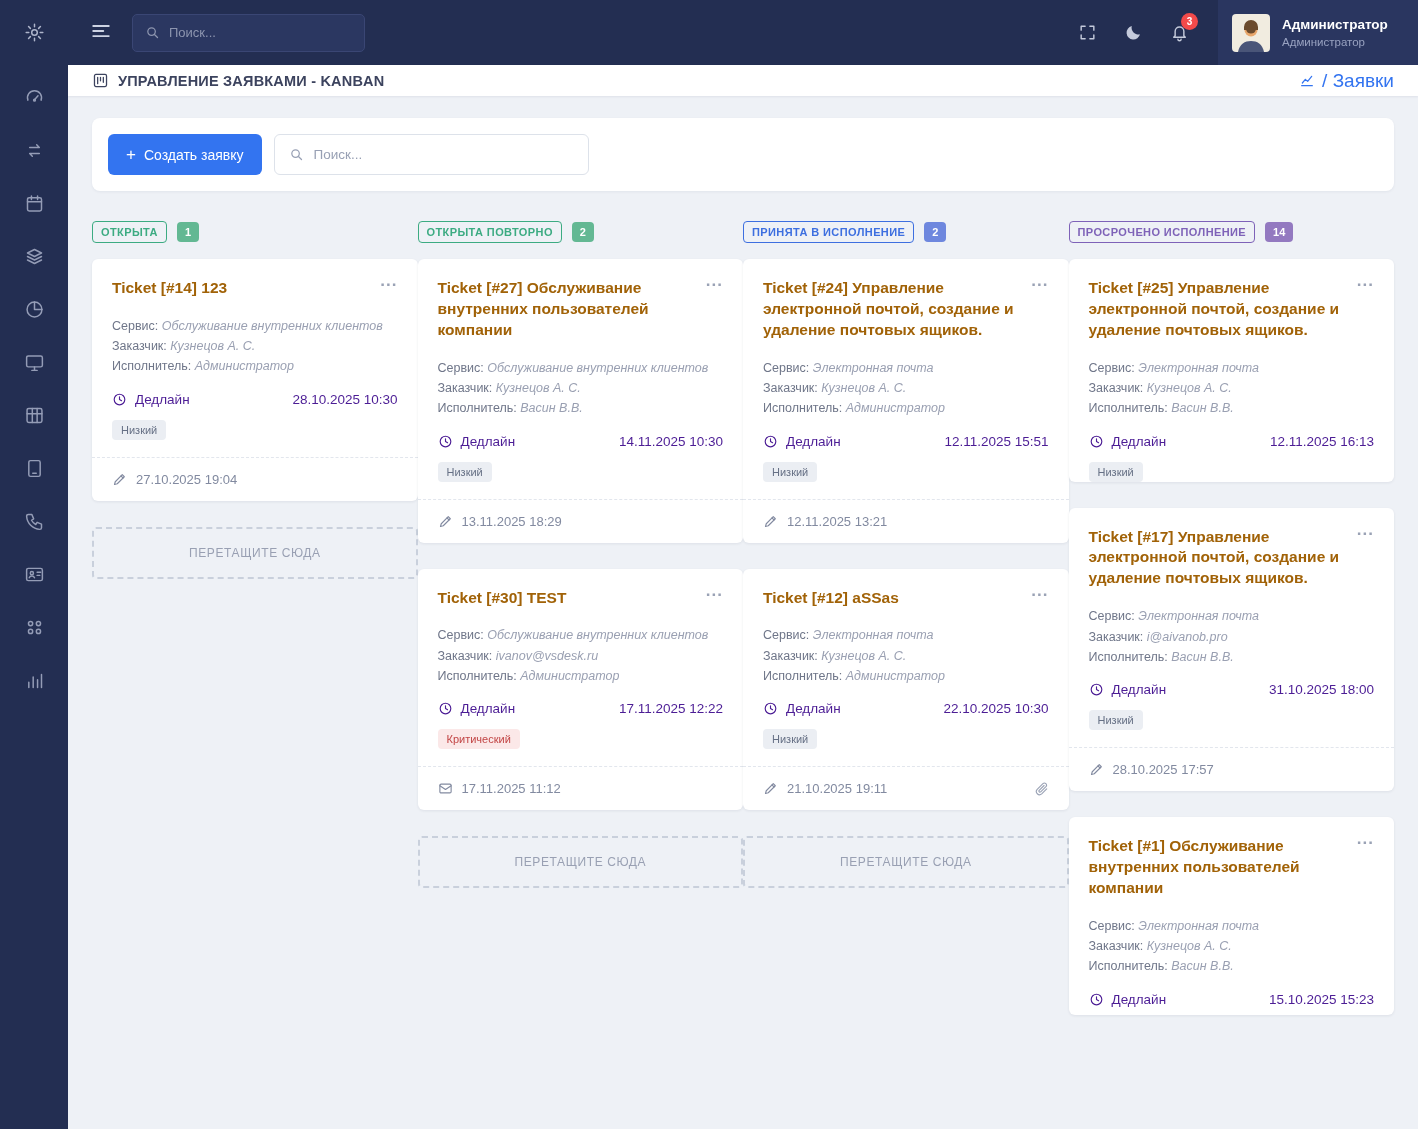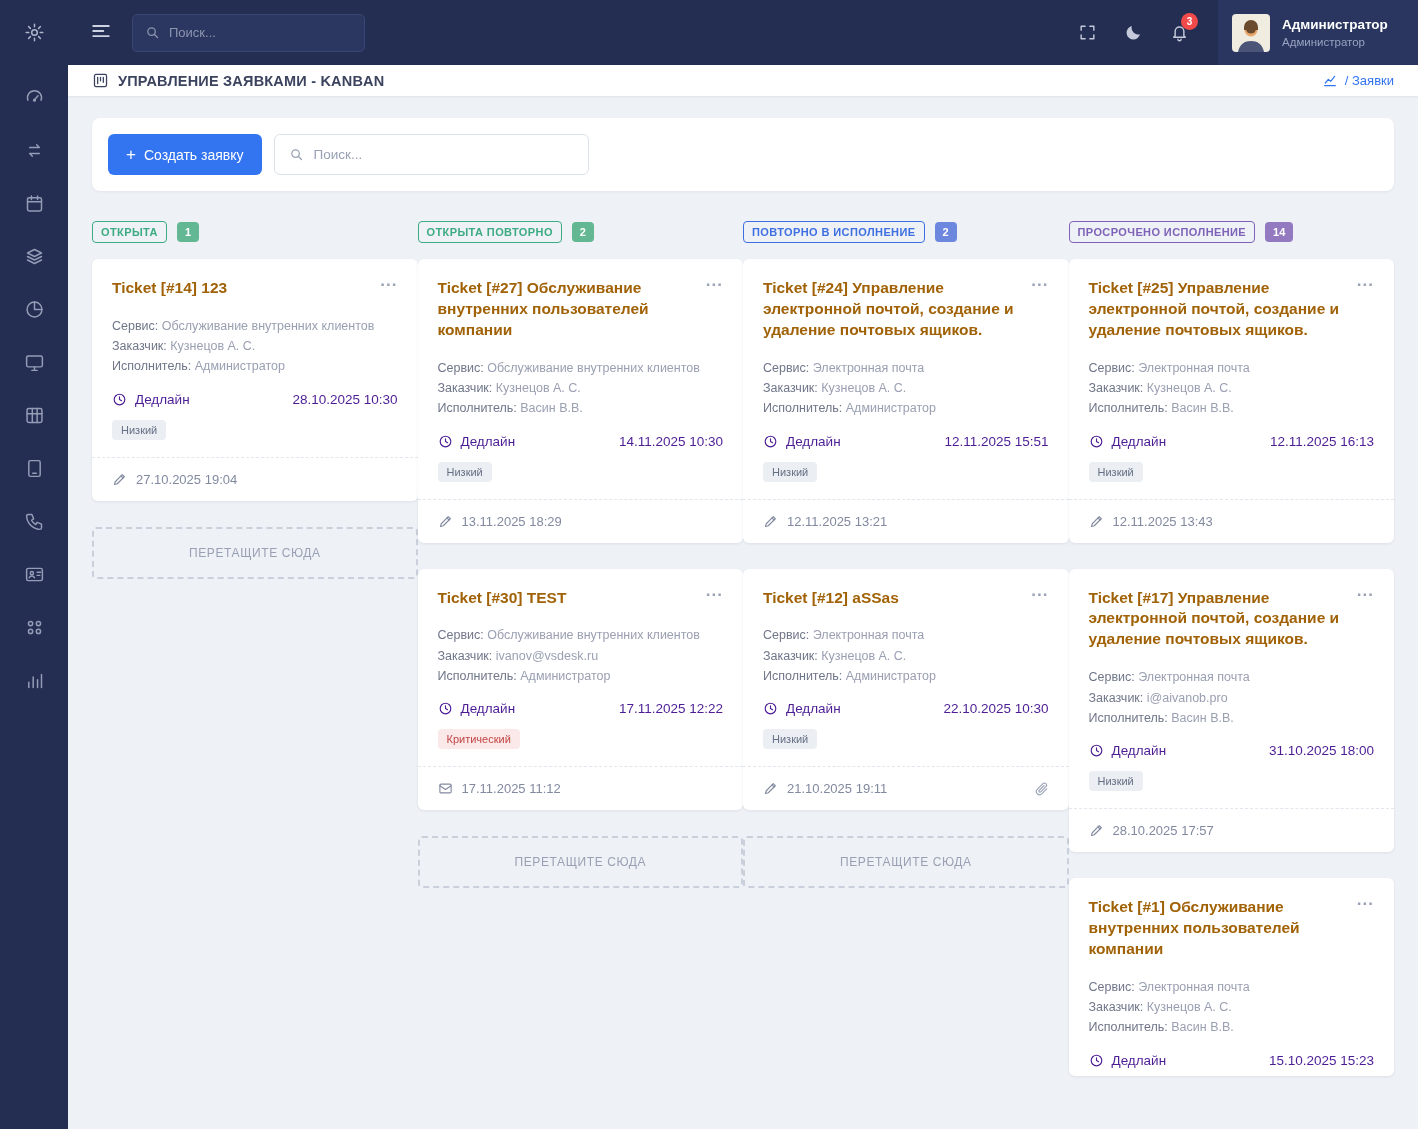--- a/index.html
+++ b/index.html
@@ -32,21 +32,21 @@
   .bell-badge { position:absolute; top:13px; right:4px; min-width:17px; height:17px; background:#f24a4a; color:#fff; font-size:10px; font-weight:700; border-radius:9px; display:flex; align-items:center; justify-content:center; padding:0 4px; }
   .user-chip { height:65px; background:#2a3660; display:flex; align-items:center; gap:12px; padding:0 26px 0 14px; margin-left:16px; min-width:200px; cursor:pointer; }
   .avatar { width:38px; height:38px; border-radius:4px; background:#f1ece0; overflow:hidden; display:flex; align-items:flex-end; justify-content:center; }
   .user-name { color:#ffffff; font-weight:700; font-size:13.5px; line-height:1.25; }
   .user-role { color:#98a2c0; font-size:11.5px; margin-top:2px; }
 
   
   .title-row { height:31px; background:#fff; display:flex; align-items:center; padding:0 24px; box-shadow:0 1px 2px rgba(25,35,65,.07); flex-shrink:0; }
   .page-title { display:flex; align-items:center; gap:9px; font-size:14.5px; font-weight:700; color:#3c435e; letter-spacing:.2px; }
   .page-title svg { width:17px; height:17px; fill:none; stroke:currentColor; stroke-width:1.8; stroke-linecap:round; }
-  .breadcrumb { margin-left:auto; color:#3374f0; font-size:13px; display:flex; align-items:center; gap:7px; cursor:pointer; }
+  .breadcrumb { margin-left:auto; color:#3374f0; font-size:19px; display:flex; align-items:center; gap:7px; cursor:pointer; }
   .breadcrumb svg { width:16px; height:16px; fill:none; stroke:currentColor; stroke-width:1.8; stroke-linecap:round; stroke-linejoin:round; }
 
   
   .content { flex:1; padding:22px 24px; overflow:hidden; }
   .toolbar-card { background:#fff; border-radius:8px; padding:16px; display:flex; align-items:center; gap:12px; box-shadow:0 1px 3px rgba(25,35,65,.06); margin-bottom:30px; }
   .btn-primary { background:#3374f0; color:#fff; border:none; border-radius:6px; height:41px; padding:0 18px; font-size:14px; font-family:inherit; display:flex; align-items:center; gap:8px; cursor:pointer; }
   .btn-primary .plus { font-size:17px; line-height:1; }
   .tl-search { width:315px; height:41px; border:1px solid #dde2ea; border-radius:6px; display:flex; align-items:center; gap:10px; padding:0 14px; color:#98a0b4; background:#fff; }
   .tl-search svg { width:15px; height:15px; fill:none; stroke:currentColor; stroke-width:2; stroke-linecap:round; flex-shrink:0; }
   .tl-search input { flex:1; border:none; outline:none; font-size:13.5px; font-family:inherit; color:#4c5368; }
@@ -56,21 +56,21 @@
   .board { display:grid; grid-template-columns:repeat(4,1fr); align-items:start;margin-top:16px; }
   .col-head { display:flex; align-items:center; gap:10px; margin-bottom:16px; }
   .status-badge { font-size:11px; font-weight:700; letter-spacing:.4px; padding:4px 8px; border:1px solid currentColor; border-radius:4px; background:transparent; white-space:nowrap; }
   .count-badge { font-size:11px; font-weight:700; color:#fff; padding:4px 8px; border-radius:4px; }
   .kcard { background:#fff; border-radius:6px; box-shadow:0 1px 3px rgba(25,35,65,.08); margin-bottom:26px; }
   .kcard-head { display:flex; gap:10px; padding:19px 20px 0; }
   .kcard-title { flex:1; font-size:15.5px; font-weight:600; color:#a16207; line-height:1.35; cursor:pointer; }
   .kcard-menu { color:#9aa2b5; font-size:17px; font-weight:700; line-height:.4; cursor:pointer; letter-spacing:1px; }
   .kcard-fields { padding:0 20px; margin-top:17px; font-size:12.5px; line-height:1.62; }
   .flabel { color:#6f7689; }
-  .fvalue { color:#9aa0b2; }
+  .fvalue { color:#9aa0b2;font-style:italic; }
   .kcard-deadline { display:flex; justify-content:space-between; align-items:center; padding:0 20px; margin-top:15px; color:#4c1d95; font-size:13.5px; }
   .dl-left { display:flex; align-items:center; gap:8px; }
   .kcard-priority { padding:0 20px; margin:13px 0 17px; }
   .chip { display:inline-block; font-size:11px; padding:4px 9px; border-radius:4px; }
   .chip.low { background:#ebeef3; color:#667085; }
   .chip.critical { background:#fbe8e8; color:#c24545; }
   .kcard-foot { border-top:1px dashed #e2e6ed; padding:14px 20px; display:flex; align-items:center; gap:9px; color:#828aa0; font-size:13px; }
   .foot-attach { margin-left:auto; color:#9aa2b5; }
   .ic svg { width:15px; height:15px; fill:none; stroke:currentColor; stroke-width:1.8; stroke-linecap:round; stroke-linejoin:round; display:block; }
   .dropzone { border:2px dashed #c9d0dc; border-radius:4px; height:52px; display:flex; align-items:center; justify-content:center; color:#99a0b3; font-size:12px; letter-spacing:.6px; }
@@ -355,21 +355,21 @@
                     <path d="M3 7.5l9 6 9-6"></path>
                   </svg>
                 </span>
                 <span>17.11.2025 11:12</span>
               </div>
             </div>
             <div class="dropzone">ПЕРЕТАЩИТЕ СЮДА</div>
           </div>
           <div class="kcol">
             <div class="col-head">
-              <span class="status-badge" style="color:#3d6fe0">ПОВТОРНО В ИСПОЛНЕНИЕ</span>
+              <span class="status-badge" style="color:#3d6fe0">ПРИНЯТА В ИСПОЛНЕНИЕ</span>
               <span class="count-badge" style="background:#6e87de">2</span>
             </div>
             <div class="kcard">
               <div class="kcard-head">
                 <div class="kcard-title">Ticket [#24] Управление электронной почтой, создание и удаление почтовых ящиков.</div>
                 <div class="kcard-menu">...</div>
               </div>
               <div class="kcard-fields">
                 <div class="kfield"><span class="flabel">Сервис:</span> <span class="fvalue">Электронная почта</span></div>
                 <div class="kfield"><span class="flabel">Заказчик:</span> <span class="fvalue">Кузнецов А. С.</span></div>
@@ -457,29 +457,20 @@
                     <svg viewBox="0 0 24 24">
                       <circle cx="12" cy="12" r="8.5"></circle>
                       <path d="M12 7.5V12l3.3 2"></path>
                     </svg>
                   </span>
                   <span>Дедлайн</span>
                 </span>
                 <span class="dl-date">12.11.2025 16:13</span>
               </div>
               <div class="kcard-priority"><span class="chip low">Низкий</span></div>
-              <div class="kcard-foot">
-                <span class="ic">
-                  <svg viewBox="0 0 24 24">
-                    <path d="M4 20l1.2-4.4L16.4 4.3l3.3 3.3L8.4 18.8 4 20z"></path>
-                    <path d="M14.4 6.3l3.3 3.3"></path>
-                  </svg>
-                </span>
-                <span>12.11.2025 13:43</span>
-              </div>
             </div>
             <div class="kcard">
               <div class="kcard-head">
                 <div class="kcard-title">Ticket [#17] Управление электронной почтой, создание и удаление почтовых ящиков.</div>
                 <div class="kcard-menu">...</div>
               </div>
               <div class="kcard-fields">
                 <div class="kfield"><span class="flabel">Сервис:</span> <span class="fvalue">Электронная почта</span></div>
                 <div class="kfield"><span class="flabel">Заказчик:</span> <span class="fvalue">i@aivanob.pro</span></div>
                 <div class="kfield"><span class="flabel">Исполнитель:</span> <span class="fvalue">Васин В.В.</span></div>

